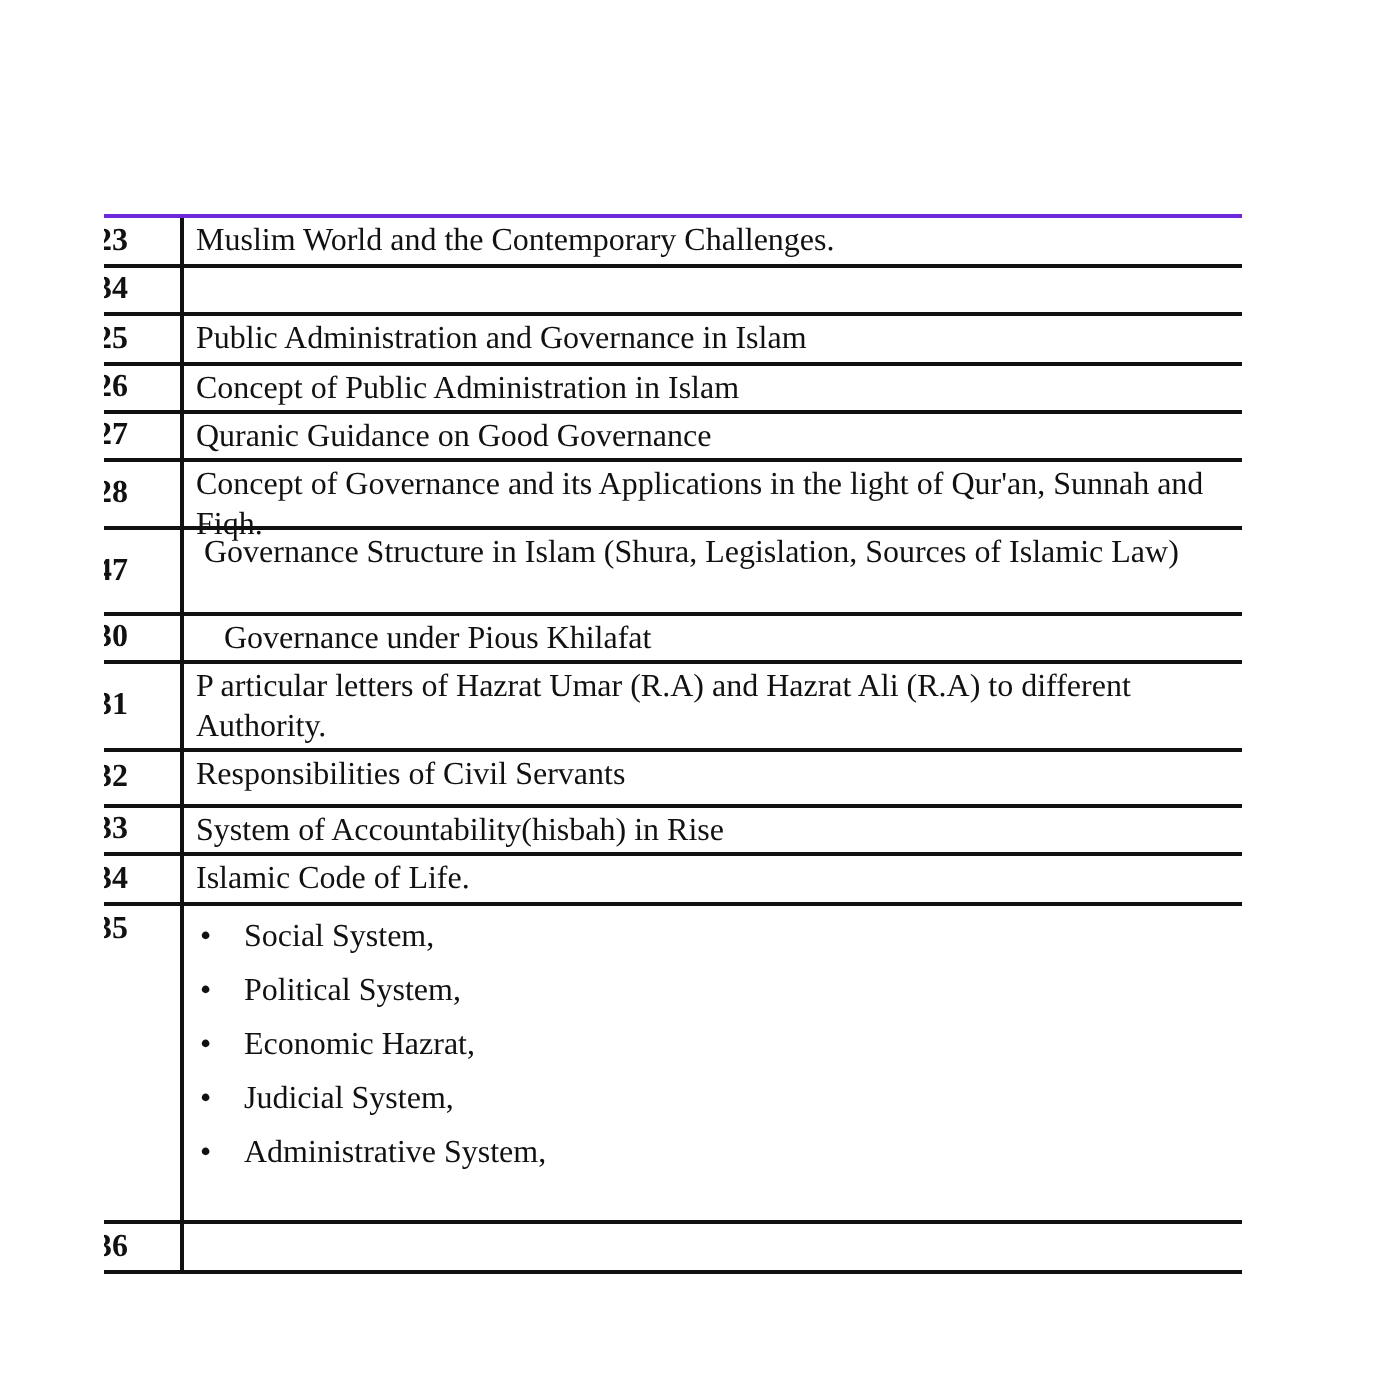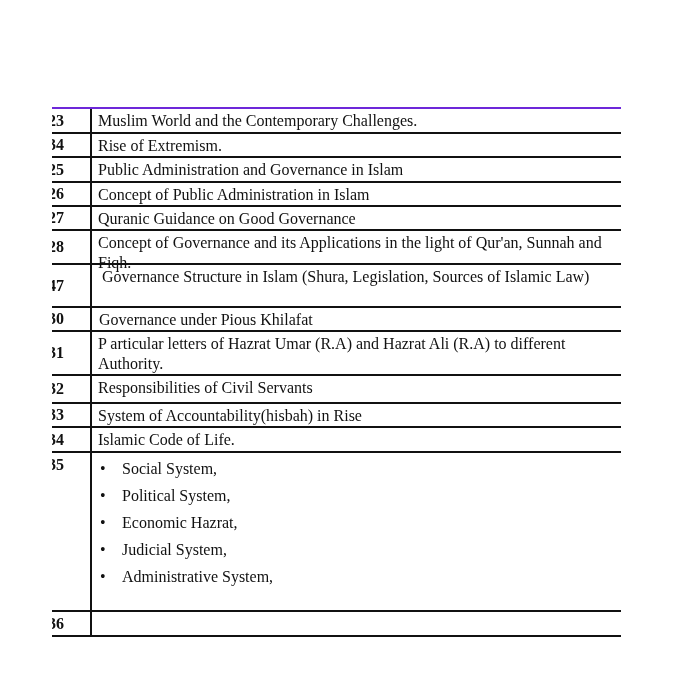--- a/index.html
+++ b/index.html
@@ -6,21 +6,21 @@
   body { width: 700px; height: 700px; position: relative; overflow: hidden;
          font-family: "Liberation Serif", "DejaVu Serif", serif; color: #111; }
   .page { position: absolute; left: 0; top: 0; width: 700px; height: 700px; background: #fff; }
   .table { position: absolute; left: 52px; top: 107px; width: 569px; border-top: 2px solid #6d28d9; }
   .row { display: flex; border-bottom: 2px solid #111; box-sizing: border-box; }
   .num { width: 40px; flex: 0 0 40px; border-right: 2px solid #111; box-sizing: border-box;
          font-weight: bold; font-size: 16px; display: flex; align-items: center; padding-left: 2px; overflow: hidden; }
   .num span { margin-left: -6px; }
   .num.top { align-items: flex-start; padding-top: 3px; text-align: right; }
   .txt { flex: 1; font-weight: normal; font-size: 16px; line-height: 20px; padding: 2px 0 1px 6px; box-sizing: border-box; }
-  .txt.indent { padding-left: 7px; }
+  .txt.indent { padding-left: 20px; }
   .bullets { list-style: none; margin: 0; padding: 0; }
   .bullets li { display: flex; align-items: center; height: 27px; padding-left: 2px; }
   .bullets .dot { width: 22px; font-size: 16px; }
   .sub-head { height: 24px; display: flex; align-items: center; }
 </style>
 </head>
 <body>
 
 <div class="page">
   <div class="table">
@@ -28,21 +28,20 @@
     <div class="row" style="height:25px">
       <div class="num">
           <span>23</span>
         </div>
       <div class="txt">Muslim World and the Contemporary Challenges.</div>
     </div>
     <div class="row" style="height:24px">
       <div class="num">
           <span>34</span>
         </div>
-      <div class="txt">Rise of Extremism.</div>
     </div>
     <div class="row" style="height:25px">
       <div class="num">
           <span>25</span>
         </div>
       <div class="txt">Public Administration and Governance in Islam</div>
     </div>
     <div class="row" style="height:24px">
       <div class="num">
           <span>26</span>

